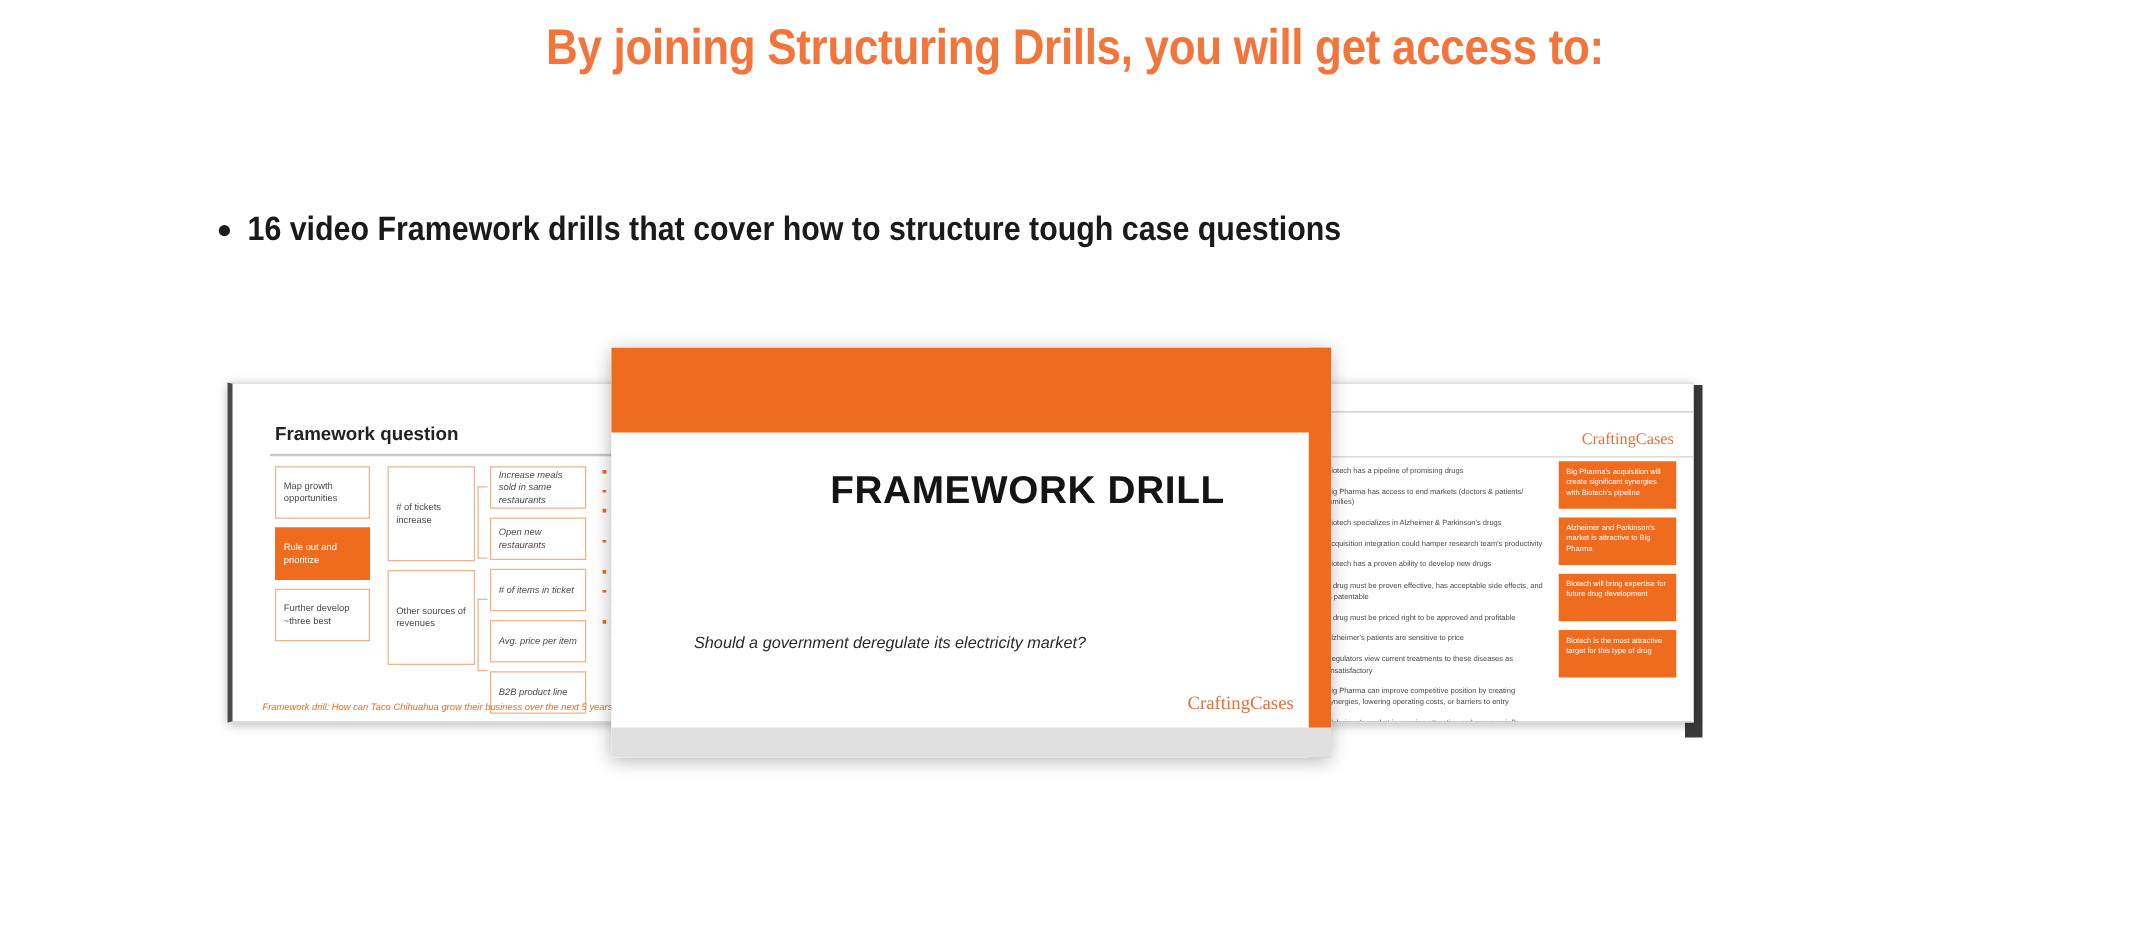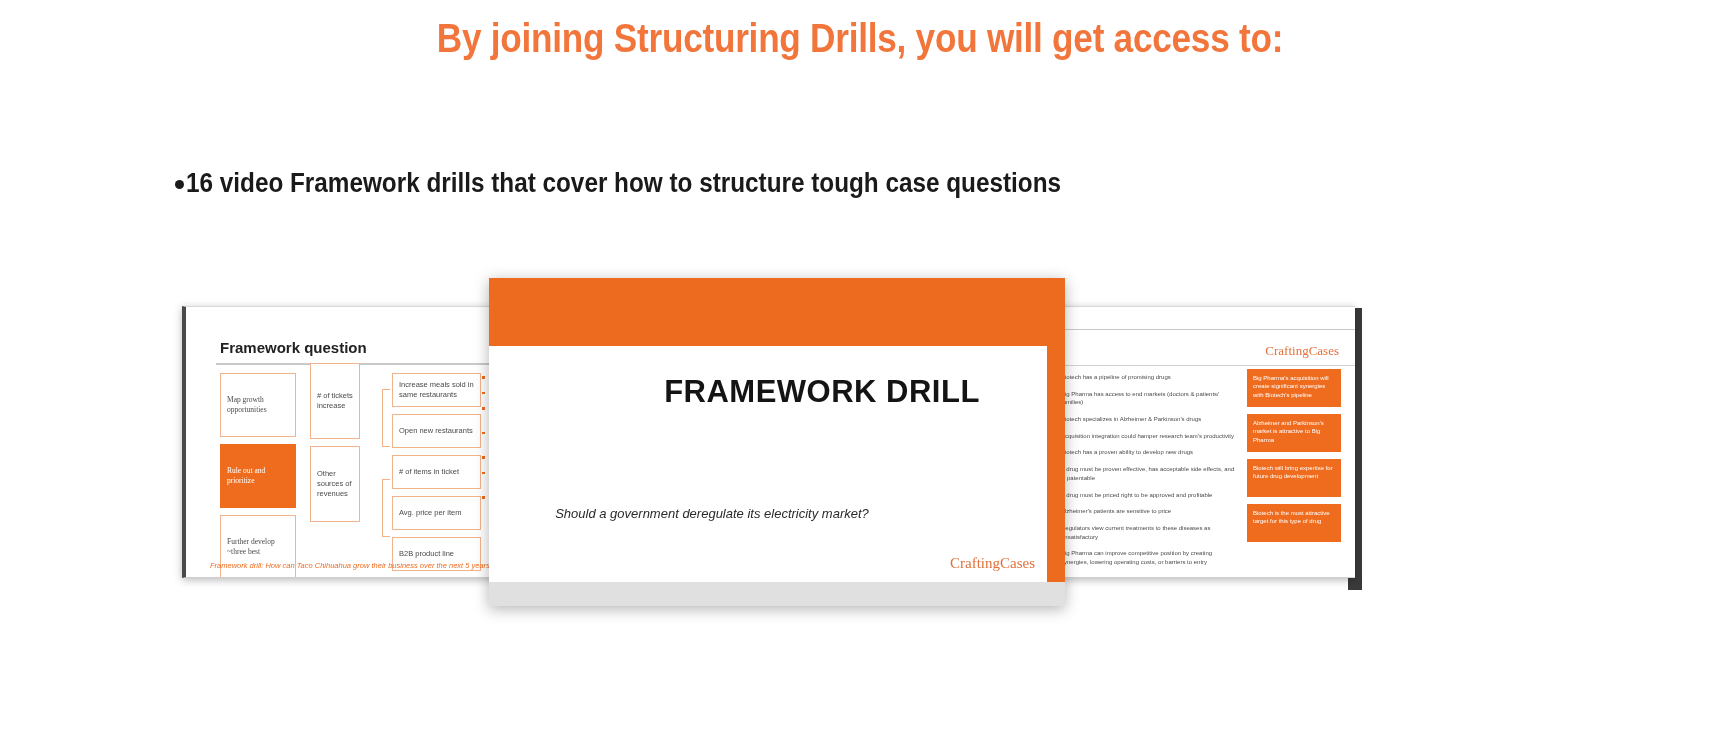--- a/index.html
+++ b/index.html
@@ -20,21 +20,21 @@
     font-weight: bold;
     letter-spacing: -0.3px;
     transform: scaleX(0.88);
     transform-origin: center top;
     white-space: nowrap;
   }
 
   
   .bullet-row {
     position: absolute; top: 168px; left: 175px;
-    display: flex; align-items: flex-start; gap: 2px;
+    display: flex; align-items: flex-start; gap: 14px;
   }
   .bullet-dot {
     width: 9px; height: 9px; border-radius: 50%;
     background: #1c1c1c; margin-top: 12px; flex: none;
   }
   .bullet-text {
     color: #1a1a1a; font-size: 27px; font-weight: bold;
     transform: scaleX(0.9); transform-origin: left top;
     white-space: nowrap;
   }
@@ -65,24 +65,24 @@
     height: 2px; background: #c9c9c9;
   }
   .sl-col { position: absolute; }
   .sl-box {
     border: 1px solid #f0b38c; background: #fff;
     color: #4b4b4b; font-size: 7.5px; line-height: 1.35;
     padding: 5px 6px; margin-bottom: 7px; overflow: hidden;
   }
   .sl-box.filled { background: #ef6c1f; border-color:#ef6c1f; color:#fff; }
   .sl-col1 { left: 34px; top: 66px; width: 76px; }
-  .sl-col1 .sl-box { height: 64px; display:flex; align-items:center;font-family:Liberation Serif, serif; }
-  .sl-col2 { left: 124px; top: 56px; width: 50px; }
+  .sl-col1 .sl-box { height: 42px; display:flex; align-items:center; }
+  .sl-col2 { left: 124px; top: 66px; width: 70px; }
   .sl-col2 .sl-box { height: 76px; display:flex; align-items:center; }
-  .sl-col3 { left: 206px; top: 66px; width: 89px; }
+  .sl-col3 { left: 206px; top: 66px; width: 77px; font-style: italic; }
   .sl-col3 .sl-box { height: 34px; display:flex; align-items:center; }
   .sl-col4 { left: 296px; top: 66px; width: 100px; }
   .sl-bullets { font-size: 6px; line-height: 1.45; color: #4d4d4d; }
   .sl-bullets li { list-style: none; position: relative; padding-left: 7px; margin-bottom: 7px; }
   .sl-bullets li::before {
     content:""; position:absolute; left:0; top:3px;
     width:2.5px; height:2.5px; background:#ef6c1f;
   }
   .sl-connector {
     position: absolute; border-left: 1px solid #f0b38c;

